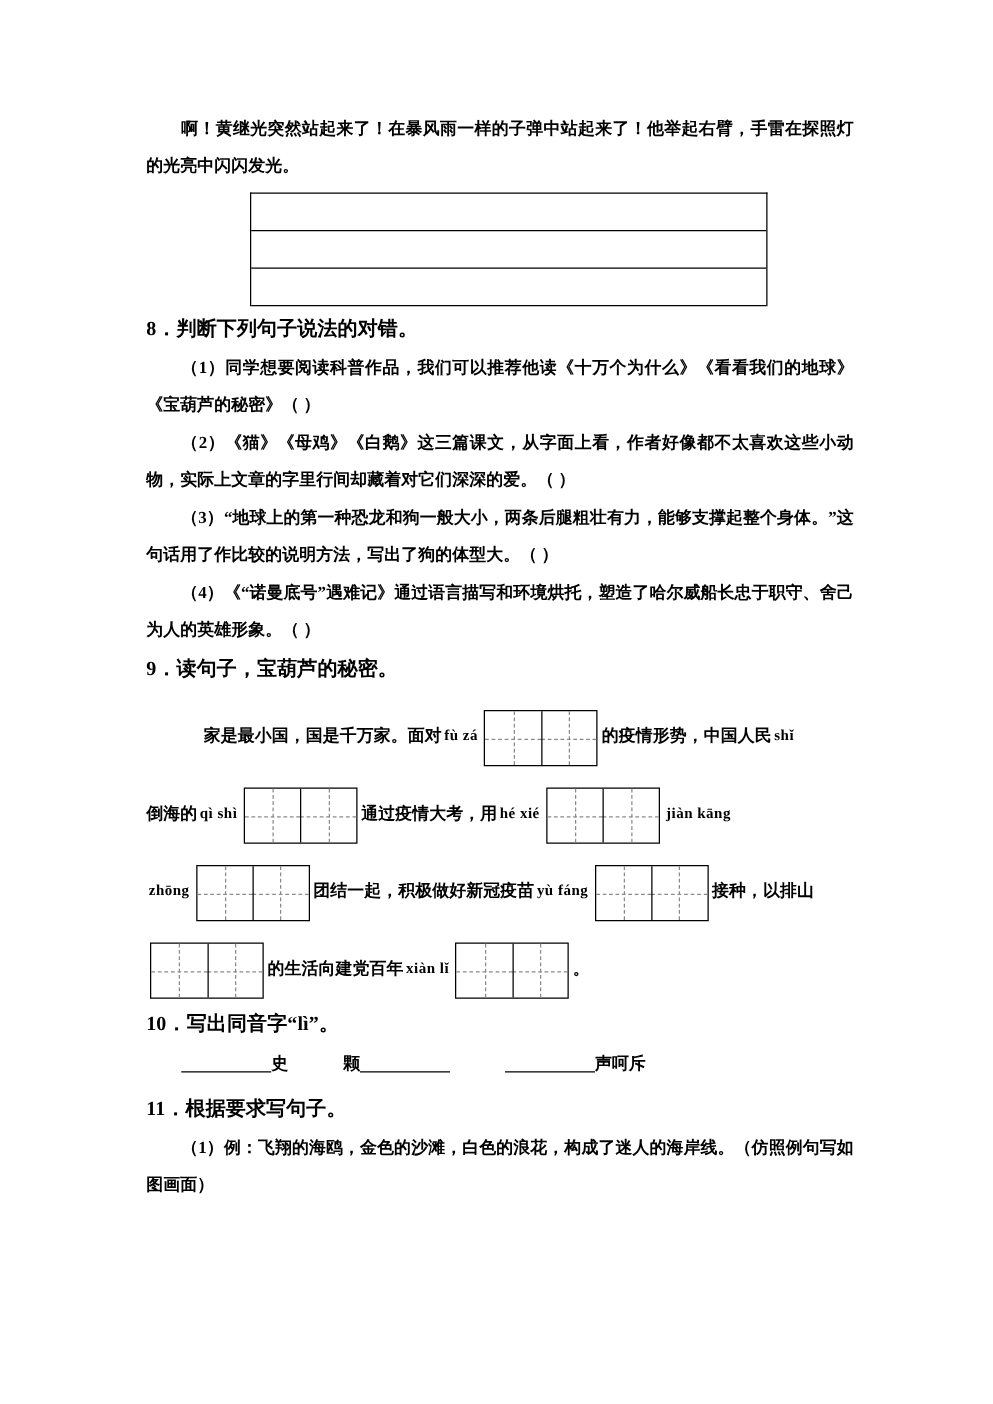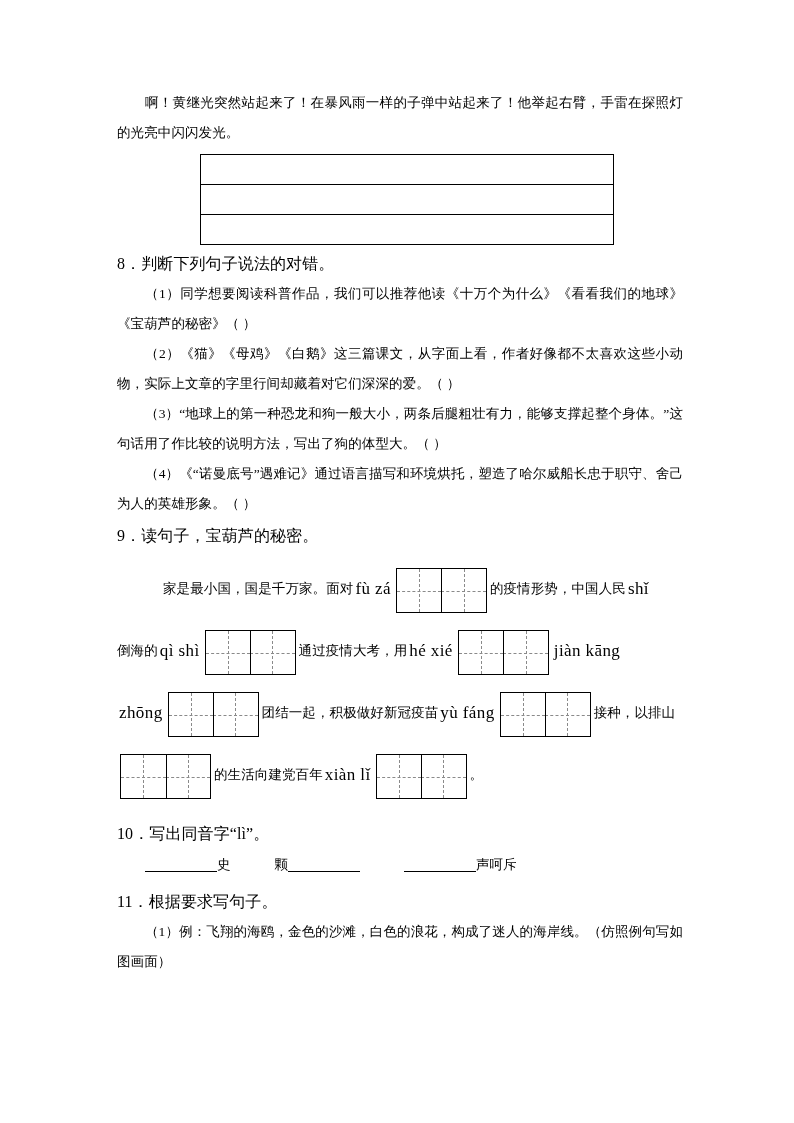--- a/index.html
+++ b/index.html
@@ -14,20 +14,21 @@
     position: relative;
     font-family: "Liberation Serif", "DejaVu Serif", serif;
     color: #000000;
     overflow: hidden;
   }
   .page {
     position: absolute;
     left: 0; top: 0;
     width: 794px;
     height: 1123px;
+    font-weight: bold;
   }
   .content {
     position: absolute;
     left: 117px;
     top: 88px;
     width: 566px;
   }
 
   
   .para {
@@ -107,21 +108,21 @@
     white-space: nowrap;
     letter-spacing: 0.1px;
     margin: 0;
     height: 62px;
     display: flex;
     align-items: flex-end;
   }
   .q9line > span, .q9line > .tzg { flex: 0 0 auto; }
   .py {
     font-family: "Liberation Serif", "DejaVu Serif", serif;
-    font-size: 17px;
+    font-size: 12px;
     letter-spacing: 0.4px;
     padding: 0 2px;
   }
   .han { font-size: 13.5px; }
   .baseline-txt { align-self: flex-end; padding-bottom: 2px; }
 
   
   .q10row {
     font-size: 13.5px;
     line-height: 32px;
@@ -272,21 +273,21 @@
           </span>
         <span class="cell right">
             <span class="dv"></span>
             <span class="dh"></span>
           </span>
         <span class="mid-v"></span>
       </span>
       <span class="han baseline-txt">。</span>
     </div>
 
-    <p class="qhead" style="margin-top:20px;">
+    <p class="qhead" style="margin-top:6px;">
       <span>10</span><span>．</span><span>写出同音字“lì”。</span>
     </p>
 
 
     <p class="q10row" style="padding-left:28px;">
       <span class="ul w2"></span><span>史</span><span class="gap-a" style="width:44px;"></span><span>颗</span><span class="ul w2"></span><span class="gap-b" style="width:44px;"></span><span class="ul w2"></span><span>声呵斥</span>
     </p>
 
     <p class="qhead" style="margin-top:6px;">
       <span>11</span><span>．</span><span>根据要求写句子。</span>

